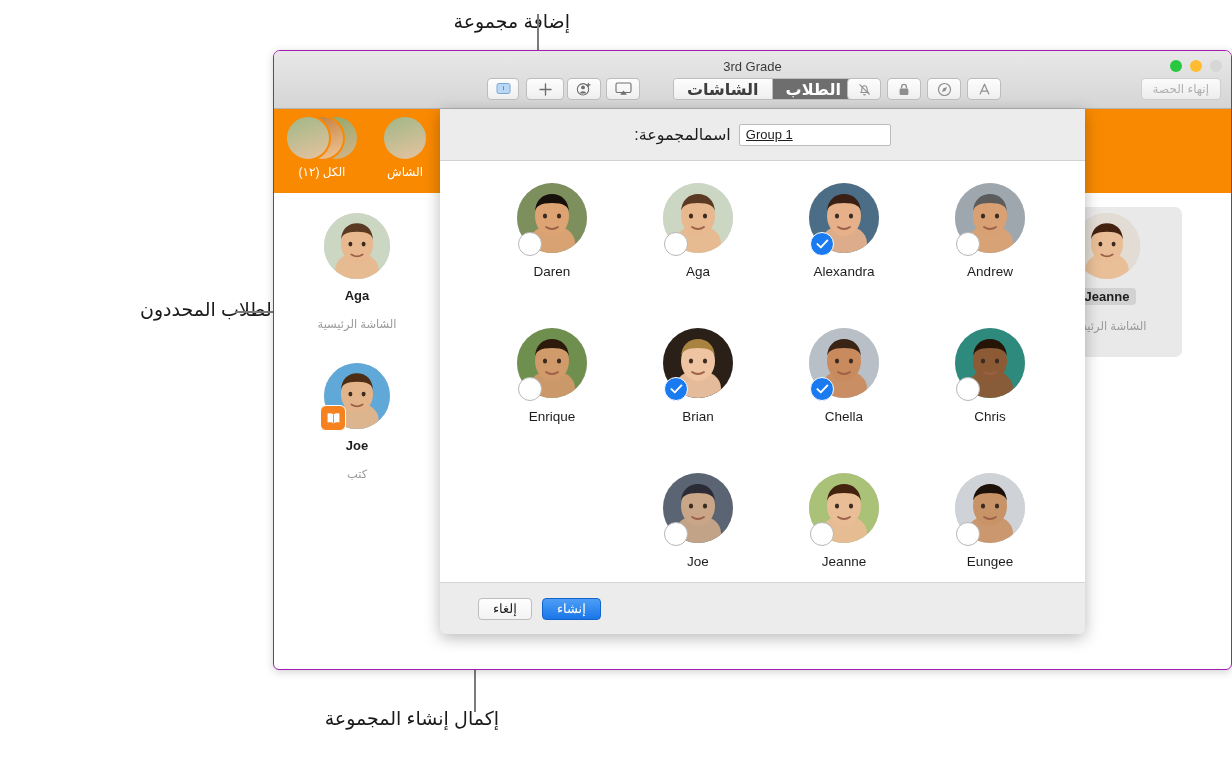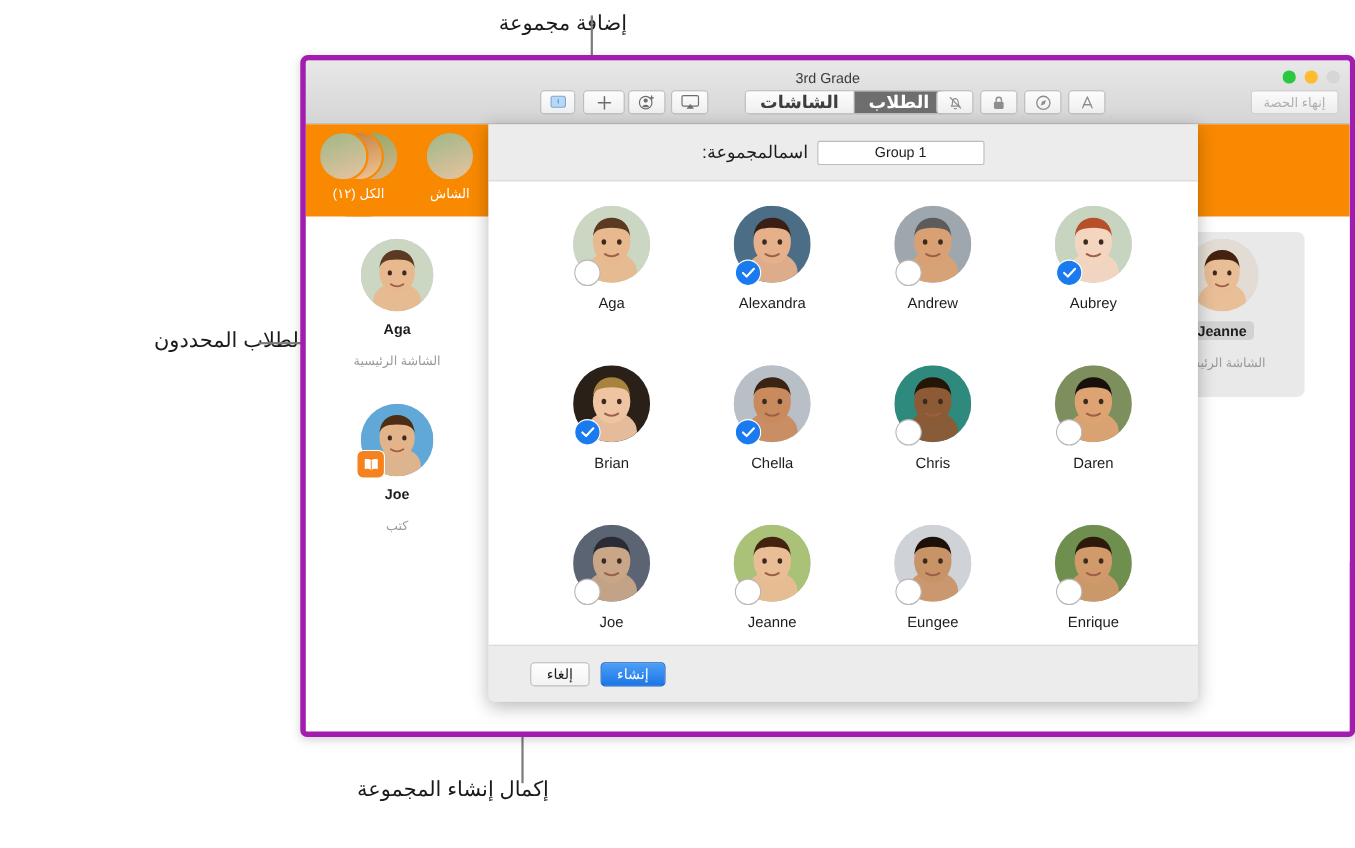--- a/index.html
+++ b/index.html
@@ -22,21 +22,21 @@
   .leader { position: absolute; background: #7b7b7b; }
   .leader.v { width: 2px; }
   .leader.h { height: 2px; }
 
   
   .window {
     position: absolute;
     left: 273px; top: 50px;
     width: 959px; height: 620px;
     background: #ffffff;
-    border: 5px solid #a21caf;
+    border: 1px solid #a21caf;
     border-radius: 7px 7px 6px 6px;
     overflow: hidden;
     box-shadow: 0 2px 9px rgba(0,0,0,.18);
   }
   .titlebar {
     position: relative;
     height: 58px;
     background: linear-gradient(to bottom, #e8e8e8 0%, #d5d5d5 100%);
     border-bottom: 1px solid #b2b2b2;
   }
@@ -188,24 +188,25 @@
     background: #ececec;
     border-bottom: 1px solid #d2d2d2;
   }
   .sheet-head label { font-size: 16px; color: #1d1d1d; }
   .name-input {
     width: 152px; height: 22px;
     background: #fff;
     border: 1px solid #bcbcbc;
     border-radius: 2px;
     font-size: 13px; color: #1d1d1d;
-    text-align: center;
+    text-align: left;
     padding: 0 6px;
     font-family: "Liberation Sans", sans-serif;
     direction: ltr;
+    text-decoration: underline;
   }
   .sheet-body {
     flex: 1;
     background: #fff;
     position: relative;
     overflow: hidden;
     padding: 22px 22px 0 22px;
   }
   .pick-grid {
     display: flex; flex-direction: row; flex-wrap: wrap;
@@ -578,166 +579,145 @@
         <label>اسمالمجموعة:</label>
         <input class="name-input" type="text" value="Group 1" style="">
       </div>
 
       <div class="sheet-body">
         <div class="pick-grid" id="pick-grid">
             <div class="pick">
     <div class="pick-av-wrap">
       <div class="pick-av">
                   <svg viewBox="0 0 70 70" width="70" height="70">
-    <rect width="70" height="70" fill="#c6d4c0"></rect>
-    <ellipse cx="35" cy="60" rx="23" ry="18" fill="#f3d5c0" opacity=".95"></ellipse>
-    <ellipse cx="35" cy="33" rx="17" ry="20" fill="#f3d5c0"></ellipse>
-    <path d="M18 30c0-13 8-19 17-19s17 6 17 19c0-7-6-10-17-10S18 23 18 30z" fill="#b5502a"></path>
+    <rect width="70" height="70" fill="#9fa7ae"></rect>
+    <ellipse cx="35" cy="60" rx="23" ry="18" fill="#d9a173" opacity=".95"></ellipse>
+    <ellipse cx="35" cy="33" rx="17" ry="20" fill="#d9a173"></ellipse>
+    <path d="M18 30c0-13 8-19 17-19s17 6 17 19c0-7-6-10-17-10S18 23 18 30z" fill="#5c5c5c"></path>
+    <ellipse cx="28" cy="33" rx="2.1" ry="2.5" fill="#3a2a20"></ellipse>
+    <ellipse cx="42" cy="33" rx="2.1" ry="2.5" fill="#3a2a20"></ellipse>
+    <path d="M29 44q6 4 12 0" stroke="#9c6049" stroke-width="1.8" fill="none" stroke-linecap="round"></path>
+  </svg>
+                </div>
+      <div class="check off"></div>
+    </div>
+    <div class="pick-name">Andrew</div>
+            </div>
+            <div class="pick">
+    <div class="pick-av-wrap">
+      <div class="pick-av">
+                  <svg viewBox="0 0 70 70" width="70" height="70">
+    <rect width="70" height="70" fill="#4b6d86"></rect>
+    <ellipse cx="35" cy="60" rx="23" ry="18" fill="#e5b08a" opacity=".95"></ellipse>
+    <ellipse cx="35" cy="33" rx="17" ry="20" fill="#e5b08a"></ellipse>
+    <path d="M18 30c0-13 8-19 17-19s17 6 17 19c0-7-6-10-17-10S18 23 18 30z" fill="#3a2014"></path>
     <ellipse cx="28" cy="33" rx="2.1" ry="2.5" fill="#3a2a20"></ellipse>
     <ellipse cx="42" cy="33" rx="2.1" ry="2.5" fill="#3a2a20"></ellipse>
     <path d="M29 44q6 4 12 0" stroke="#9c6049" stroke-width="1.8" fill="none" stroke-linecap="round"></path>
   </svg>
                 </div>
       <div class="check on">
          <svg width="13" height="10" viewBox="0 0 13 10">
                     <path d="M1.4 5.1l3.4 3.3L11.4 1.4" stroke="#fff" stroke-width="1.9" fill="none" stroke-linecap="round" stroke-linejoin="round"></path>
                   </svg>
        </div>
     </div>
-    <div class="pick-name">Aubrey</div>
-            </div>
-            <div class="pick">
-    <div class="pick-av-wrap">
-      <div class="pick-av">
-                  <svg viewBox="0 0 70 70" width="70" height="70">
-    <rect width="70" height="70" fill="#9fa7ae"></rect>
-    <ellipse cx="35" cy="60" rx="23" ry="18" fill="#d9a173" opacity=".95"></ellipse>
-    <ellipse cx="35" cy="33" rx="17" ry="20" fill="#d9a173"></ellipse>
-    <path d="M18 30c0-13 8-19 17-19s17 6 17 19c0-7-6-10-17-10S18 23 18 30z" fill="#5c5c5c"></path>
+    <div class="pick-name">Alexandra</div>
+            </div>
+            <div class="pick">
+    <div class="pick-av-wrap">
+      <div class="pick-av">
+                  <svg viewBox="0 0 70 70" width="70" height="70">
+    <rect width="70" height="70" fill="#cbd7c3"></rect>
+    <ellipse cx="35" cy="60" rx="23" ry="18" fill="#e8b98f" opacity=".95"></ellipse>
+    <ellipse cx="35" cy="33" rx="17" ry="20" fill="#e8b98f"></ellipse>
+    <path d="M18 30c0-13 8-19 17-19s17 6 17 19c0-7-6-10-17-10S18 23 18 30z" fill="#5a3a22"></path>
     <ellipse cx="28" cy="33" rx="2.1" ry="2.5" fill="#3a2a20"></ellipse>
     <ellipse cx="42" cy="33" rx="2.1" ry="2.5" fill="#3a2a20"></ellipse>
     <path d="M29 44q6 4 12 0" stroke="#9c6049" stroke-width="1.8" fill="none" stroke-linecap="round"></path>
   </svg>
                 </div>
       <div class="check off"></div>
     </div>
-    <div class="pick-name">Andrew</div>
-            </div>
-            <div class="pick">
-    <div class="pick-av-wrap">
-      <div class="pick-av">
-                  <svg viewBox="0 0 70 70" width="70" height="70">
-    <rect width="70" height="70" fill="#4b6d86"></rect>
-    <ellipse cx="35" cy="60" rx="23" ry="18" fill="#e5b08a" opacity=".95"></ellipse>
-    <ellipse cx="35" cy="33" rx="17" ry="20" fill="#e5b08a"></ellipse>
-    <path d="M18 30c0-13 8-19 17-19s17 6 17 19c0-7-6-10-17-10S18 23 18 30z" fill="#3a2014"></path>
+    <div class="pick-name">Aga</div>
+            </div>
+            <div class="pick">
+    <div class="pick-av-wrap">
+      <div class="pick-av">
+                  <svg viewBox="0 0 70 70" width="70" height="70">
+    <rect width="70" height="70" fill="#7e8f5e"></rect>
+    <ellipse cx="35" cy="60" rx="23" ry="18" fill="#dda373" opacity=".95"></ellipse>
+    <ellipse cx="35" cy="33" rx="17" ry="20" fill="#dda373"></ellipse>
+    <path d="M18 30c0-13 8-19 17-19s17 6 17 19c0-7-6-10-17-10S18 23 18 30z" fill="#18100a"></path>
+    <ellipse cx="28" cy="33" rx="2.1" ry="2.5" fill="#3a2a20"></ellipse>
+    <ellipse cx="42" cy="33" rx="2.1" ry="2.5" fill="#3a2a20"></ellipse>
+    <path d="M29 44q6 4 12 0" stroke="#9c6049" stroke-width="1.8" fill="none" stroke-linecap="round"></path>
+  </svg>
+                </div>
+      <div class="check off"></div>
+    </div>
+    <div class="pick-name">Daren</div>
+            </div>
+            <div class="pick">
+    <div class="pick-av-wrap">
+      <div class="pick-av">
+                  <svg viewBox="0 0 70 70" width="70" height="70">
+    <rect width="70" height="70" fill="#2f8a7e"></rect>
+    <ellipse cx="35" cy="60" rx="23" ry="18" fill="#8d5a36" opacity=".95"></ellipse>
+    <ellipse cx="35" cy="33" rx="17" ry="20" fill="#8d5a36"></ellipse>
+    <path d="M18 30c0-13 8-19 17-19s17 6 17 19c0-7-6-10-17-10S18 23 18 30z" fill="#241507"></path>
+    <ellipse cx="28" cy="33" rx="2.1" ry="2.5" fill="#3a2a20"></ellipse>
+    <ellipse cx="42" cy="33" rx="2.1" ry="2.5" fill="#3a2a20"></ellipse>
+    <path d="M29 44q6 4 12 0" stroke="#9c6049" stroke-width="1.8" fill="none" stroke-linecap="round"></path>
+  </svg>
+                </div>
+      <div class="check off"></div>
+    </div>
+    <div class="pick-name">Chris</div>
+            </div>
+            <div class="pick">
+    <div class="pick-av-wrap">
+      <div class="pick-av">
+                  <svg viewBox="0 0 70 70" width="70" height="70">
+    <rect width="70" height="70" fill="#b8bfc6"></rect>
+    <ellipse cx="35" cy="60" rx="23" ry="18" fill="#c98b5e" opacity=".95"></ellipse>
+    <ellipse cx="35" cy="33" rx="17" ry="20" fill="#c98b5e"></ellipse>
+    <path d="M18 30c0-13 8-19 17-19s17 6 17 19c0-7-6-10-17-10S18 23 18 30z" fill="#3a2415"></path>
     <ellipse cx="28" cy="33" rx="2.1" ry="2.5" fill="#3a2a20"></ellipse>
     <ellipse cx="42" cy="33" rx="2.1" ry="2.5" fill="#3a2a20"></ellipse>
     <path d="M29 44q6 4 12 0" stroke="#9c6049" stroke-width="1.8" fill="none" stroke-linecap="round"></path>
   </svg>
                 </div>
       <div class="check on">
          <svg width="13" height="10" viewBox="0 0 13 10">
                     <path d="M1.4 5.1l3.4 3.3L11.4 1.4" stroke="#fff" stroke-width="1.9" fill="none" stroke-linecap="round" stroke-linejoin="round"></path>
                   </svg>
        </div>
     </div>
-    <div class="pick-name">Alexandra</div>
-            </div>
-            <div class="pick">
-    <div class="pick-av-wrap">
-      <div class="pick-av">
-                  <svg viewBox="0 0 70 70" width="70" height="70">
-    <rect width="70" height="70" fill="#cbd7c3"></rect>
-    <ellipse cx="35" cy="60" rx="23" ry="18" fill="#e8b98f" opacity=".95"></ellipse>
-    <ellipse cx="35" cy="33" rx="17" ry="20" fill="#e8b98f"></ellipse>
-    <path d="M18 30c0-13 8-19 17-19s17 6 17 19c0-7-6-10-17-10S18 23 18 30z" fill="#5a3a22"></path>
-    <ellipse cx="28" cy="33" rx="2.1" ry="2.5" fill="#3a2a20"></ellipse>
-    <ellipse cx="42" cy="33" rx="2.1" ry="2.5" fill="#3a2a20"></ellipse>
-    <path d="M29 44q6 4 12 0" stroke="#9c6049" stroke-width="1.8" fill="none" stroke-linecap="round"></path>
-  </svg>
-                </div>
-      <div class="check off"></div>
-    </div>
-    <div class="pick-name">Aga</div>
-            </div>
-            <div class="pick">
-    <div class="pick-av-wrap">
-      <div class="pick-av">
-                  <svg viewBox="0 0 70 70" width="70" height="70">
-    <rect width="70" height="70" fill="#7e8f5e"></rect>
-    <ellipse cx="35" cy="60" rx="23" ry="18" fill="#dda373" opacity=".95"></ellipse>
-    <ellipse cx="35" cy="33" rx="17" ry="20" fill="#dda373"></ellipse>
-    <path d="M18 30c0-13 8-19 17-19s17 6 17 19c0-7-6-10-17-10S18 23 18 30z" fill="#18100a"></path>
-    <ellipse cx="28" cy="33" rx="2.1" ry="2.5" fill="#3a2a20"></ellipse>
-    <ellipse cx="42" cy="33" rx="2.1" ry="2.5" fill="#3a2a20"></ellipse>
-    <path d="M29 44q6 4 12 0" stroke="#9c6049" stroke-width="1.8" fill="none" stroke-linecap="round"></path>
-  </svg>
-                </div>
-      <div class="check off"></div>
-    </div>
-    <div class="pick-name">Daren</div>
-            </div>
-            <div class="pick">
-    <div class="pick-av-wrap">
-      <div class="pick-av">
-                  <svg viewBox="0 0 70 70" width="70" height="70">
-    <rect width="70" height="70" fill="#2f8a7e"></rect>
-    <ellipse cx="35" cy="60" rx="23" ry="18" fill="#8d5a36" opacity=".95"></ellipse>
-    <ellipse cx="35" cy="33" rx="17" ry="20" fill="#8d5a36"></ellipse>
-    <path d="M18 30c0-13 8-19 17-19s17 6 17 19c0-7-6-10-17-10S18 23 18 30z" fill="#241507"></path>
-    <ellipse cx="28" cy="33" rx="2.1" ry="2.5" fill="#3a2a20"></ellipse>
-    <ellipse cx="42" cy="33" rx="2.1" ry="2.5" fill="#3a2a20"></ellipse>
-    <path d="M29 44q6 4 12 0" stroke="#9c6049" stroke-width="1.8" fill="none" stroke-linecap="round"></path>
-  </svg>
-                </div>
-      <div class="check off"></div>
-    </div>
-    <div class="pick-name">Chris</div>
-            </div>
-            <div class="pick">
-    <div class="pick-av-wrap">
-      <div class="pick-av">
-                  <svg viewBox="0 0 70 70" width="70" height="70">
-    <rect width="70" height="70" fill="#b8bfc6"></rect>
-    <ellipse cx="35" cy="60" rx="23" ry="18" fill="#c98b5e" opacity=".95"></ellipse>
-    <ellipse cx="35" cy="33" rx="17" ry="20" fill="#c98b5e"></ellipse>
-    <path d="M18 30c0-13 8-19 17-19s17 6 17 19c0-7-6-10-17-10S18 23 18 30z" fill="#3a2415"></path>
+    <div class="pick-name">Chella</div>
+            </div>
+            <div class="pick">
+    <div class="pick-av-wrap">
+      <div class="pick-av">
+                  <svg viewBox="0 0 70 70" width="70" height="70">
+    <rect width="70" height="70" fill="#2b2017"></rect>
+    <ellipse cx="35" cy="60" rx="23" ry="18" fill="#eec4a2" opacity=".95"></ellipse>
+    <ellipse cx="35" cy="33" rx="17" ry="20" fill="#eec4a2"></ellipse>
+    <path d="M18 30c0-13 8-19 17-19s17 6 17 19c0-7-6-10-17-10S18 23 18 30z" fill="#a8823f"></path>
     <ellipse cx="28" cy="33" rx="2.1" ry="2.5" fill="#3a2a20"></ellipse>
     <ellipse cx="42" cy="33" rx="2.1" ry="2.5" fill="#3a2a20"></ellipse>
     <path d="M29 44q6 4 12 0" stroke="#9c6049" stroke-width="1.8" fill="none" stroke-linecap="round"></path>
   </svg>
                 </div>
       <div class="check on">
          <svg width="13" height="10" viewBox="0 0 13 10">
                     <path d="M1.4 5.1l3.4 3.3L11.4 1.4" stroke="#fff" stroke-width="1.9" fill="none" stroke-linecap="round" stroke-linejoin="round"></path>
                   </svg>
        </div>
     </div>
-    <div class="pick-name">Chella</div>
-            </div>
-            <div class="pick">
-    <div class="pick-av-wrap">
-      <div class="pick-av">
-                  <svg viewBox="0 0 70 70" width="70" height="70">
-    <rect width="70" height="70" fill="#2b2017"></rect>
-    <ellipse cx="35" cy="60" rx="23" ry="18" fill="#eec4a2" opacity=".95"></ellipse>
-    <ellipse cx="35" cy="33" rx="17" ry="20" fill="#eec4a2"></ellipse>
-    <path d="M18 30c0-13 8-19 17-19s17 6 17 19c0-7-6-10-17-10S18 23 18 30z" fill="#a8823f"></path>
-    <ellipse cx="28" cy="33" rx="2.1" ry="2.5" fill="#3a2a20"></ellipse>
-    <ellipse cx="42" cy="33" rx="2.1" ry="2.5" fill="#3a2a20"></ellipse>
-    <path d="M29 44q6 4 12 0" stroke="#9c6049" stroke-width="1.8" fill="none" stroke-linecap="round"></path>
-  </svg>
-                </div>
-      <div class="check on">
-         <svg width="13" height="10" viewBox="0 0 13 10">
-                    <path d="M1.4 5.1l3.4 3.3L11.4 1.4" stroke="#fff" stroke-width="1.9" fill="none" stroke-linecap="round" stroke-linejoin="round"></path>
-                  </svg>
-       </div>
-    </div>
     <div class="pick-name">Brian</div>
             </div>
             <div class="pick">
     <div class="pick-av-wrap">
       <div class="pick-av">
                   <svg viewBox="0 0 70 70" width="70" height="70">
     <rect width="70" height="70" fill="#6f8f4e"></rect>
     <ellipse cx="35" cy="60" rx="23" ry="18" fill="#d09a6a" opacity=".95"></ellipse>
     <ellipse cx="35" cy="33" rx="17" ry="20" fill="#d09a6a"></ellipse>
     <path d="M18 30c0-13 8-19 17-19s17 6 17 19c0-7-6-10-17-10S18 23 18 30z" fill="#2d1a0d"></path>

